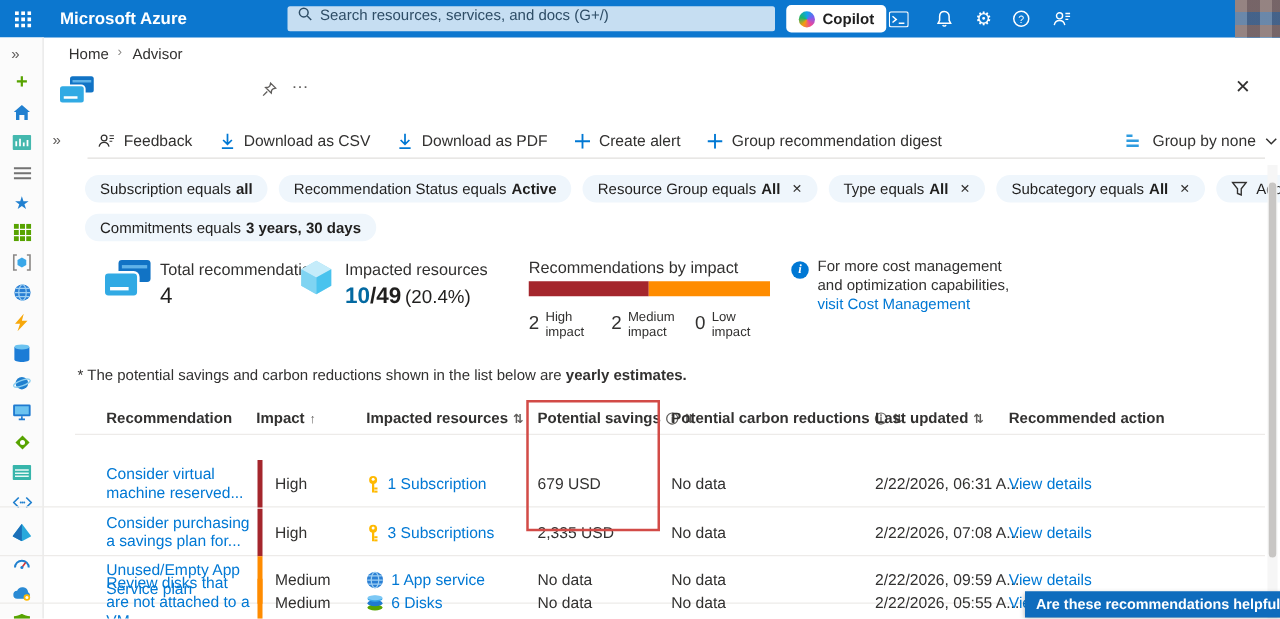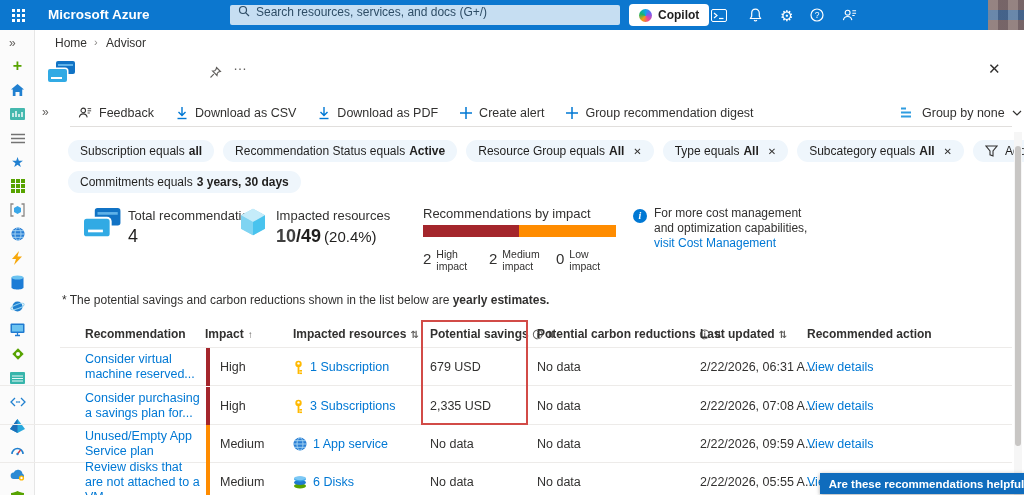--- a/index.html
+++ b/index.html
@@ -66,21 +66,21 @@
   .pill b{font-weight:600;margin-left:4px;}
   .pill .px{margin-left:9px;font-size:10px;color:#323130;cursor:pointer;}
   .pill.addf{gap:7px;}
   .pillrow2{position:absolute;left:68px;top:171px;display:flex;}
 
   
   .sumlabel{position:absolute;font-size:13px;color:#323130;}
   .bigicon{position:absolute;}
   .totval{position:absolute;left:128px;top:226px;font-size:18px;color:#201f1e;}
   .impval{position:absolute;left:276px;top:226px;font-size:18px;font-weight:600;color:#201f1e;}
-  .impval .red{color:#404040;}
+  .impval .red{color:#0369a1;}
   .impval .pct{font-weight:400;font-size:15px;margin-left:3px;text-align:right;}
   .impactbar{position:absolute;left:423px;top:225px;width:193px;height:12px;display:flex;}
   .impactbar .seg-high{background:#a4262c;width:96px;height:12px;}
   .impactbar .seg-med{background:#ff8c00;width:97px;height:12px;}
   .legend{position:absolute;top:246px;display:flex;gap:5px;}
   .legend .num{font-size:15px;color:#323130;line-height:26px;}
   .legend .ll{font-size:10.5px;color:#323130;line-height:12px;padding-top:2px;}
   .infoicon{position:absolute;left:633px;top:209px;width:14px;height:14px;border-radius:50%;background:#0078d4;color:#fff;font-size:10px;font-style:italic;font-weight:bold;text-align:center;line-height:14px;font-family:"Liberation Serif",serif;}
   .infotxt{position:absolute;left:654px;top:206px;font-size:12px;color:#323130;line-height:15px;}
   .infotxt .lnk{color:#0078d4;cursor:pointer;}
@@ -89,21 +89,21 @@
   .note{position:absolute;left:62px;top:293px;font-size:12px;color:#323130;}
   .note b{font-weight:700;}
 
   
   .thead{position:absolute;left:0;top:322px;width:1012px;height:25px;}
   .th{position:absolute;top:0;height:25px;line-height:25px;font-size:12px;font-weight:600;color:#323130;cursor:pointer;white-space:nowrap;}
   .sorticon{font-size:10px;color:#605e5c;margin-left:4px;}
   .hinfo{font-size:10px;color:#605e5c;margin-left:4px;}
   .headline{position:absolute;left:60px;top:347px;width:952px;height:1px;background:#edebe9;}
   .trow{position:absolute;left:0;width:1012px;height:38px;}
-  .trow.b{border-bottom:1px solid #edebe9;}
+  .trow.b{border-bottom:1px solid #edebe9;margin-top:20px;}
   .cell{position:absolute;top:0;height:38px;line-height:38px;font-size:12.5px;color:#323130;white-space:nowrap;}
   .cell.link{color:#0078d4;cursor:pointer;}
   .namecell{position:absolute;left:85px;top:50%;transform:translateY(-50%);width:118px;font-size:12.5px;line-height:15px;color:#0078d4;cursor:pointer;white-space:normal;}
   .impbar{position:absolute;left:206px;top:0;width:4px;height:38px;}
   .impbar.high{background:#a4262c;}
   .impbar.med{background:#ff8c00;}
   .rescell{position:absolute;left:293px;top:0;height:38px;display:flex;align-items:center;gap:6px;color:#0078d4;font-size:12.5px;cursor:pointer;}
   .redbox{position:absolute;left:421px;top:320px;width:107px;height:105px;border:2px solid #d24b47;z-index:6;pointer-events:none;}
 
   

